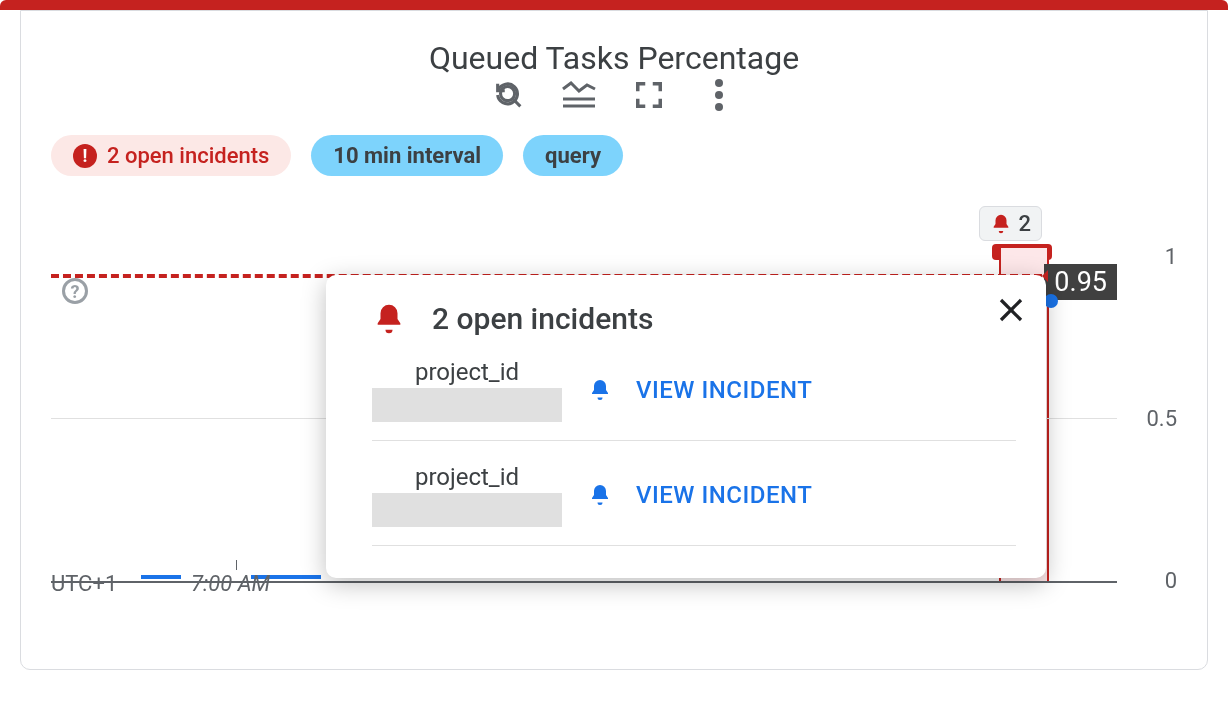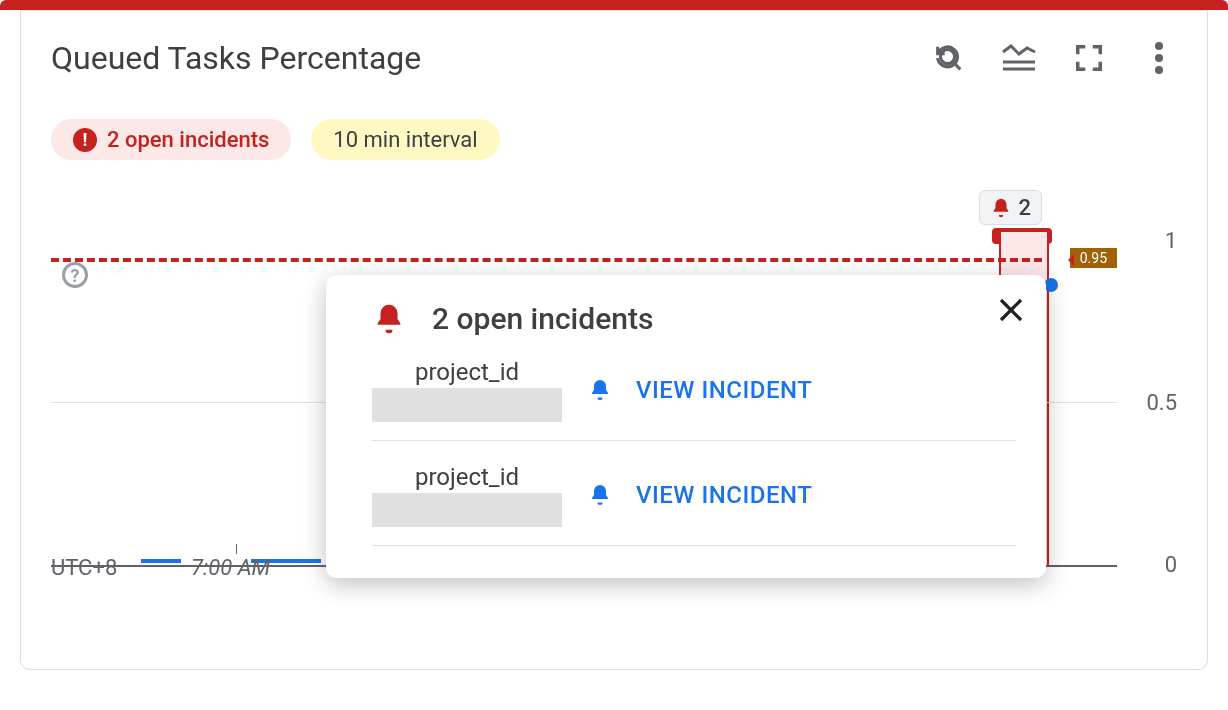--- a/index.html
+++ b/index.html
@@ -23,21 +23,22 @@
     border-radius: 0 0 10px 10px;
     background: #fff;
     padding: 28px 30px 0 30px;
     height: 660px;
     position: relative;
   }
   .header-row {
     display: flex;
     align-items: center;
     justify-content: space-between;
-    margin-bottom: 42px;
+    margin-bottom: 22px;
+    flex-direction: column;
   }
   .title {
     font-size: 32px;
     color: #3c4043;
     font-weight: 400;
   }
   .header-actions {
     display: flex;
     gap: 34px;
     align-items: center;
@@ -55,24 +56,25 @@
     display: flex;
     gap: 20px;
     margin-bottom: 30px;
     align-items: center;
   }
   .chip {
     border-radius: 22px;
     padding: 8px 22px;
     font-size: 22px;
     color: #3c4043;
-    background: #fef9c3;
+    background: #7dd3fc;
     display: flex;
     align-items: center;
     gap: 10px;
+    font-weight: bold;
   }
   .chip.alert {
     background: #fce8e6;
     color: #c5221f;
     font-weight: 500;
   }
   .chip.alert .circ {
     width: 24px; height:24px; border-radius:50%;
     background:#c5221f; color:#fff;
     display:flex;align-items:center;justify-content:center;
@@ -94,21 +96,21 @@
   }
   .grid.g05 { top:212px;}
   .grid.g0 { top:375px; border-top:2px solid #5f6368;}
   
   .threshold {
     position:absolute; left:0; right:135px; top:68px;
     border-top:4px dashed #c5221f;
   }
   .threshold-label {
     position:absolute; right:60px; top:58px;
-    background:#a16207; color:#fff; font-size:14px;
+    background:#404040; color:#fff; font-size:27px;
     padding:2px 10px; border-radius:0;
   }
   .threshold-label:after{
     content:""; position:absolute; left:-8px; top:6px;
     border:6px solid transparent; border-right-color:#c5221f;
   }
   .help-icon {
     position:absolute; left:11px; top:72px;
     width:26px;height:26px;border:3px solid #9aa0a6;border-radius:50%;
     display:flex;align-items:center;justify-content:center;
@@ -209,20 +211,21 @@
       </div>
     </div>
   </div>
 
   <div class="chips">
     <div class="chip alert">
       <span class="circ">!</span>
       <span>2 open incidents</span>
     </div>
     <div class="chip">10 min interval</div>
+    <div class="chip">query</div>
   </div>
 
   <div class="chart-zone">
     <div class="alert-count-box">
       <span class="bell-red">
         <svg width="22" height="22" viewBox="0 0 24 24" fill="#c5221f">
             <path d="M12 2a6 6 0 0 0-6 6v4l-2 3v1h16v-1l-2-3V8a6 6 0 0 0-6-6zm0 20a2.5 2.5 0 0 0 2.5-2.5h-5A2.5 2.5 0 0 0 12 22z"></path>
           </svg>
       </span>
       <span>2</span>
@@ -241,21 +244,21 @@
     <div class="grid g0"></div>
 
     <div class="series-line"></div>
     <div class="series-step"></div>
     <div class="series-line2"></div>
     <div class="series-dot"></div>
 
     <div class="baseseg bs1"></div>
     <div class="baseseg bs2"></div>
 
-    <div class="xtick tz">UTC+8</div>
+    <div class="xtick tz">UTC+1</div>
     <div class="xtick t7">7:00 AM</div>
     <div class="xtickmark" style="left:185px;"></div>
   </div>
 </div>
 
 <div class="popover">
   <div class="pop-close">
     <svg width="30" height="30" viewBox="0 0 24 24" stroke="#202124" stroke-width="2.6">
         <line x1="4" y1="4" x2="20" y2="20"></line>
         <line x1="20" y1="4" x2="4" y2="20"></line>

